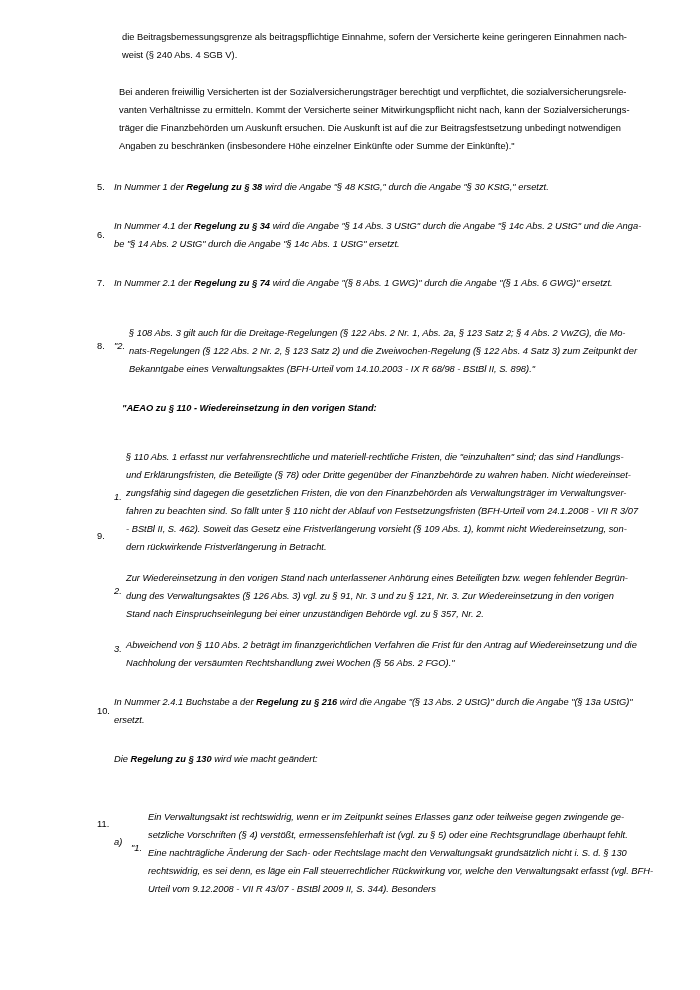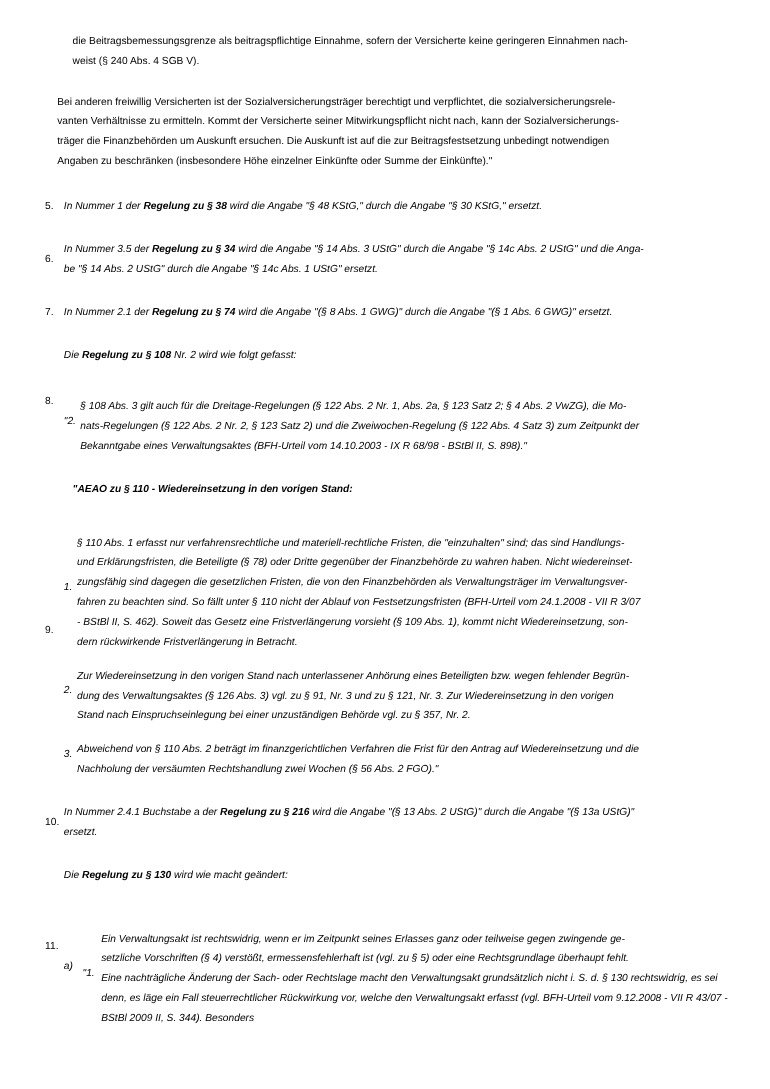--- a/index.html
+++ b/index.html
@@ -1,23 +1,23 @@
 <!DOCTYPE html>
 <html><head>
 <meta charset="utf-8">
 <title>Dokument</title>
 <style>
   *{box-sizing:border-box;margin:0;padding:0;}
   html,body{background:#ffffff;}
   body{width:700px;height:990px;font-family:"Liberation Sans",sans-serif;}
-  .page{width:700px;height:990px;padding:28px 26px 10px 41px;overflow:hidden;color:#000;font-size:9.3px;line-height:18px;}
+  .page{width:700px;height:990px;padding:28px 26px 10px 97px;overflow:hidden;color:#000;font-size:9.3px;line-height:18px;}
   .para{white-space:pre-line;}
   .b{font-weight:bold;}
   .cont-a{margin-left:25px;margin-bottom:19px;}
-  .cont-b{margin-left:11px;margin-bottom:23px;}
+  .cont-b{margin-left:22px;margin-bottom:23px;}
   .item{display:flex;align-items:center;margin-bottom:21px;}
   .item:last-child{margin-bottom:0;}
   .num{flex:0 0 17px;}
   .ibody{flex:1;min-width:0;font-style:italic;}
   .intro{margin-bottom:18px;}
   .heading{margin-left:8px;margin-bottom:20px;}
   .row{display:flex;align-items:center;}
   .qnum{flex:0 0 15px;}
   .qnum17{flex:0 0 17px;}
   .snum{flex:0 0 12px;}
@@ -41,36 +41,35 @@
   <div class="item">
     <div class="num">5.</div>
     <div class="ibody">
       <div class="para"><span>In Nummer 1 der </span><span class="b">Regelung zu § 38</span><span> wird die Angabe "§ 48 KStG," durch die Angabe "§ 30 KStG," ersetzt.</span></div>
     </div>
   </div>
 
   <div class="item">
     <div class="num">6.</div>
     <div class="ibody">
-      <div class="para"><span>In Nummer 3.5 der </span><span class="b">Regelung zu § 34</span><span> wird die Angabe "§ 14 Abs. 3 UStG" durch die Angabe "§ 14c Abs. 2 UStG" und die Anga-
+      <div class="para"><span>In Nummer 4.1 der </span><span class="b">Regelung zu § 34</span><span> wird die Angabe "§ 14 Abs. 3 UStG" durch die Angabe "§ 14c Abs. 2 UStG" und die Anga-
 be "§ 14 Abs. 2 UStG" durch die Angabe "§ 14c Abs. 1 UStG" ersetzt.</span></div>
     </div>
   </div>
 
   <div class="item">
     <div class="num">7.</div>
     <div class="ibody">
       <div class="para"><span>In Nummer 2.1 der </span><span class="b">Regelung zu § 74</span><span> wird die Angabe "(§ 8 Abs. 1 GWG)" durch die Angabe "(§ 1 Abs. 6 GWG)" ersetzt.</span></div>
     </div>
   </div>
 
   <div class="item">
     <div class="num">8.</div>
     <div class="ibody">
-      <div class="para intro"><span>Die </span><span class="b">Regelung zu § 108</span><span> Nr. 2 wird wie folgt gefasst:</span></div>
       <div class="row">
         <div class="qnum">"2.</div>
         <div class="para subbody">§ 108 Abs. 3 gilt auch für die Dreitage-Regelungen (§ 122 Abs. 2 Nr. 1, Abs. 2a, § 123 Satz 2; § 4 Abs. 2 VwZG), die Mo-
 nats-Regelungen (§ 122 Abs. 2 Nr. 2, § 123 Satz 2) und die Zweiwochen-Regelung (§ 122 Abs. 4 Satz 3) zum Zeitpunkt der
 Bekanntgabe eines Verwaltungsaktes (BFH-Urteil vom 14.10.2003 - IX R 68/98 - BStBl II, S. 898)."</div>
       </div>
     </div>
   </div>
 
   <div class="item">

